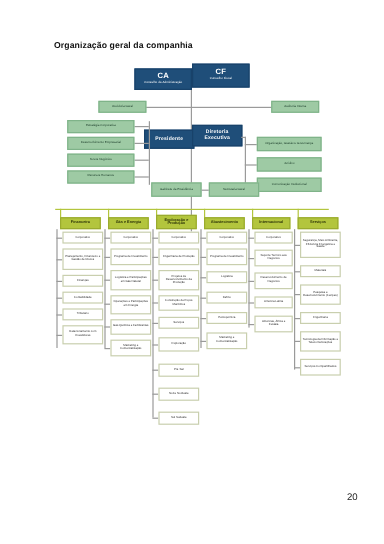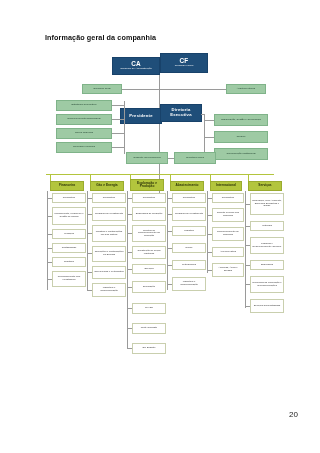--- a/index.html
+++ b/index.html
@@ -53,21 +53,21 @@
   .pagenum{
     position:absolute;right:22px;bottom:34px;
     font-size:8px;color:#222;
   }
 </style>
 </head>
 <body>
 
 <div class="page">
 
-  <div class="title">Informação geral da companhia</div>
+  <div class="title">Organização geral da companhia</div>
 
   <div class="chart">
 
     <div class="bx navy" style="left:72px;top:9px;width:48px;height:18px;">
       <div class="stack">
         <span class="big">CA</span>
         <span class="sub">Conselho de Administração</span>
       </div>
     </div>
 

